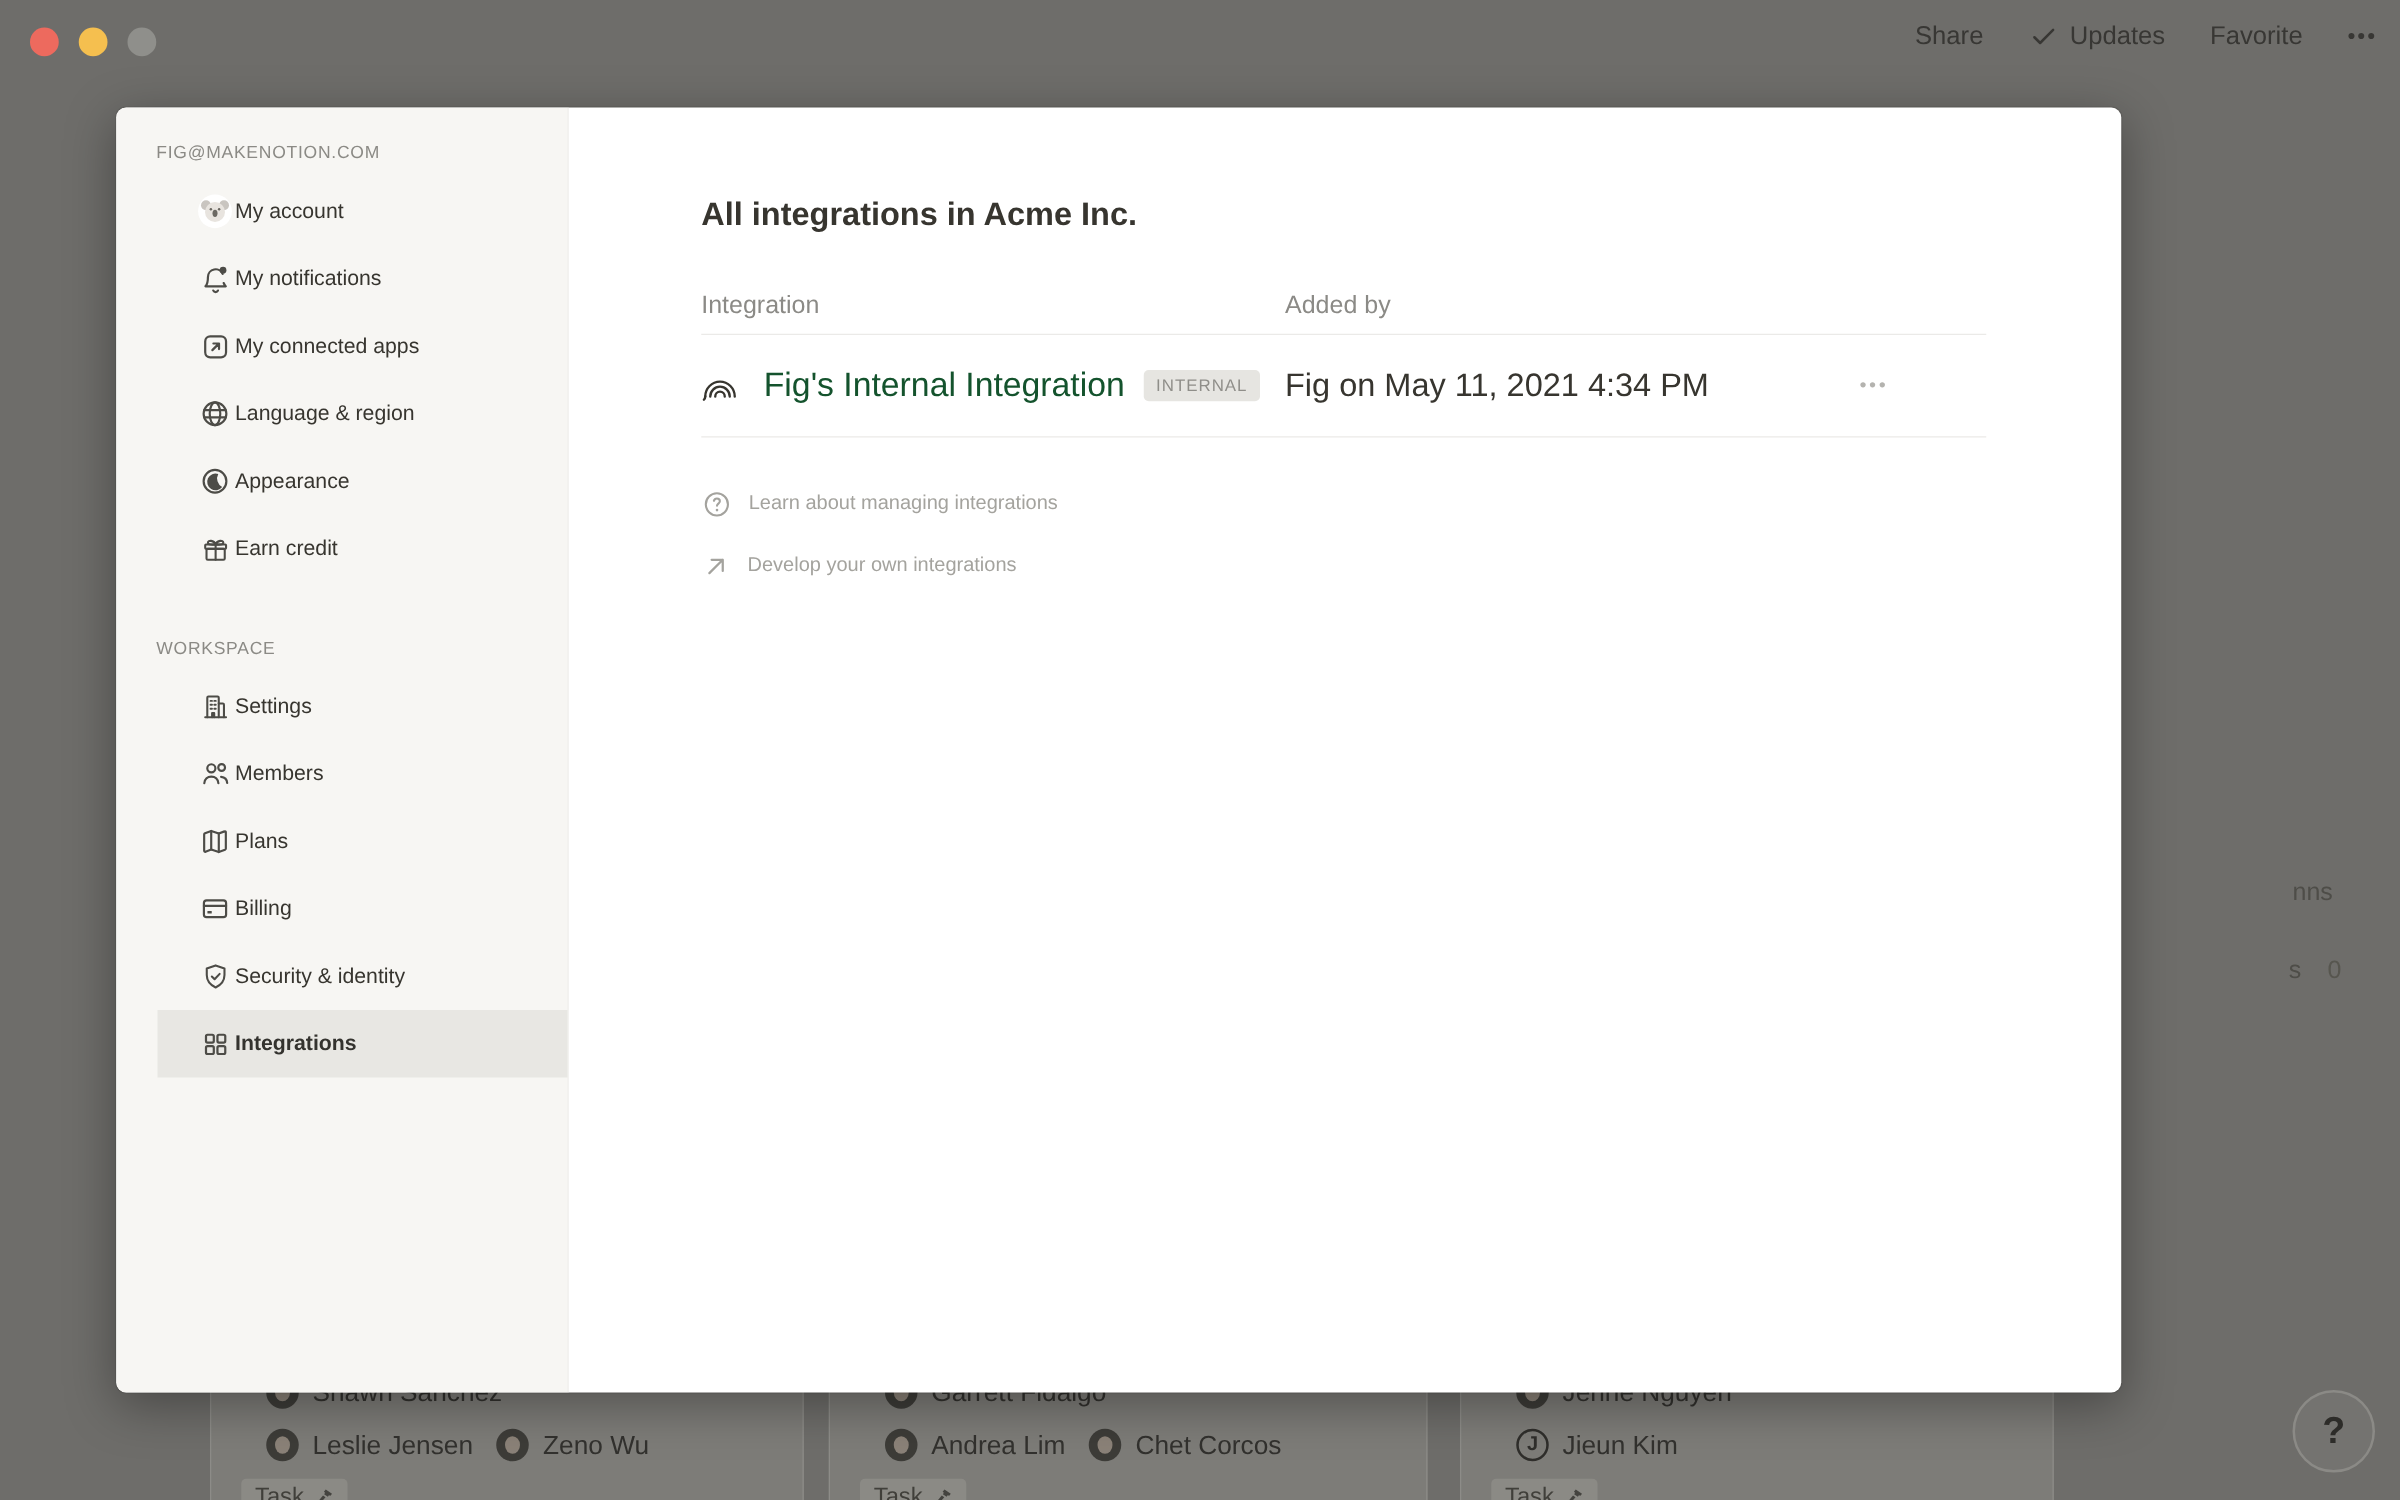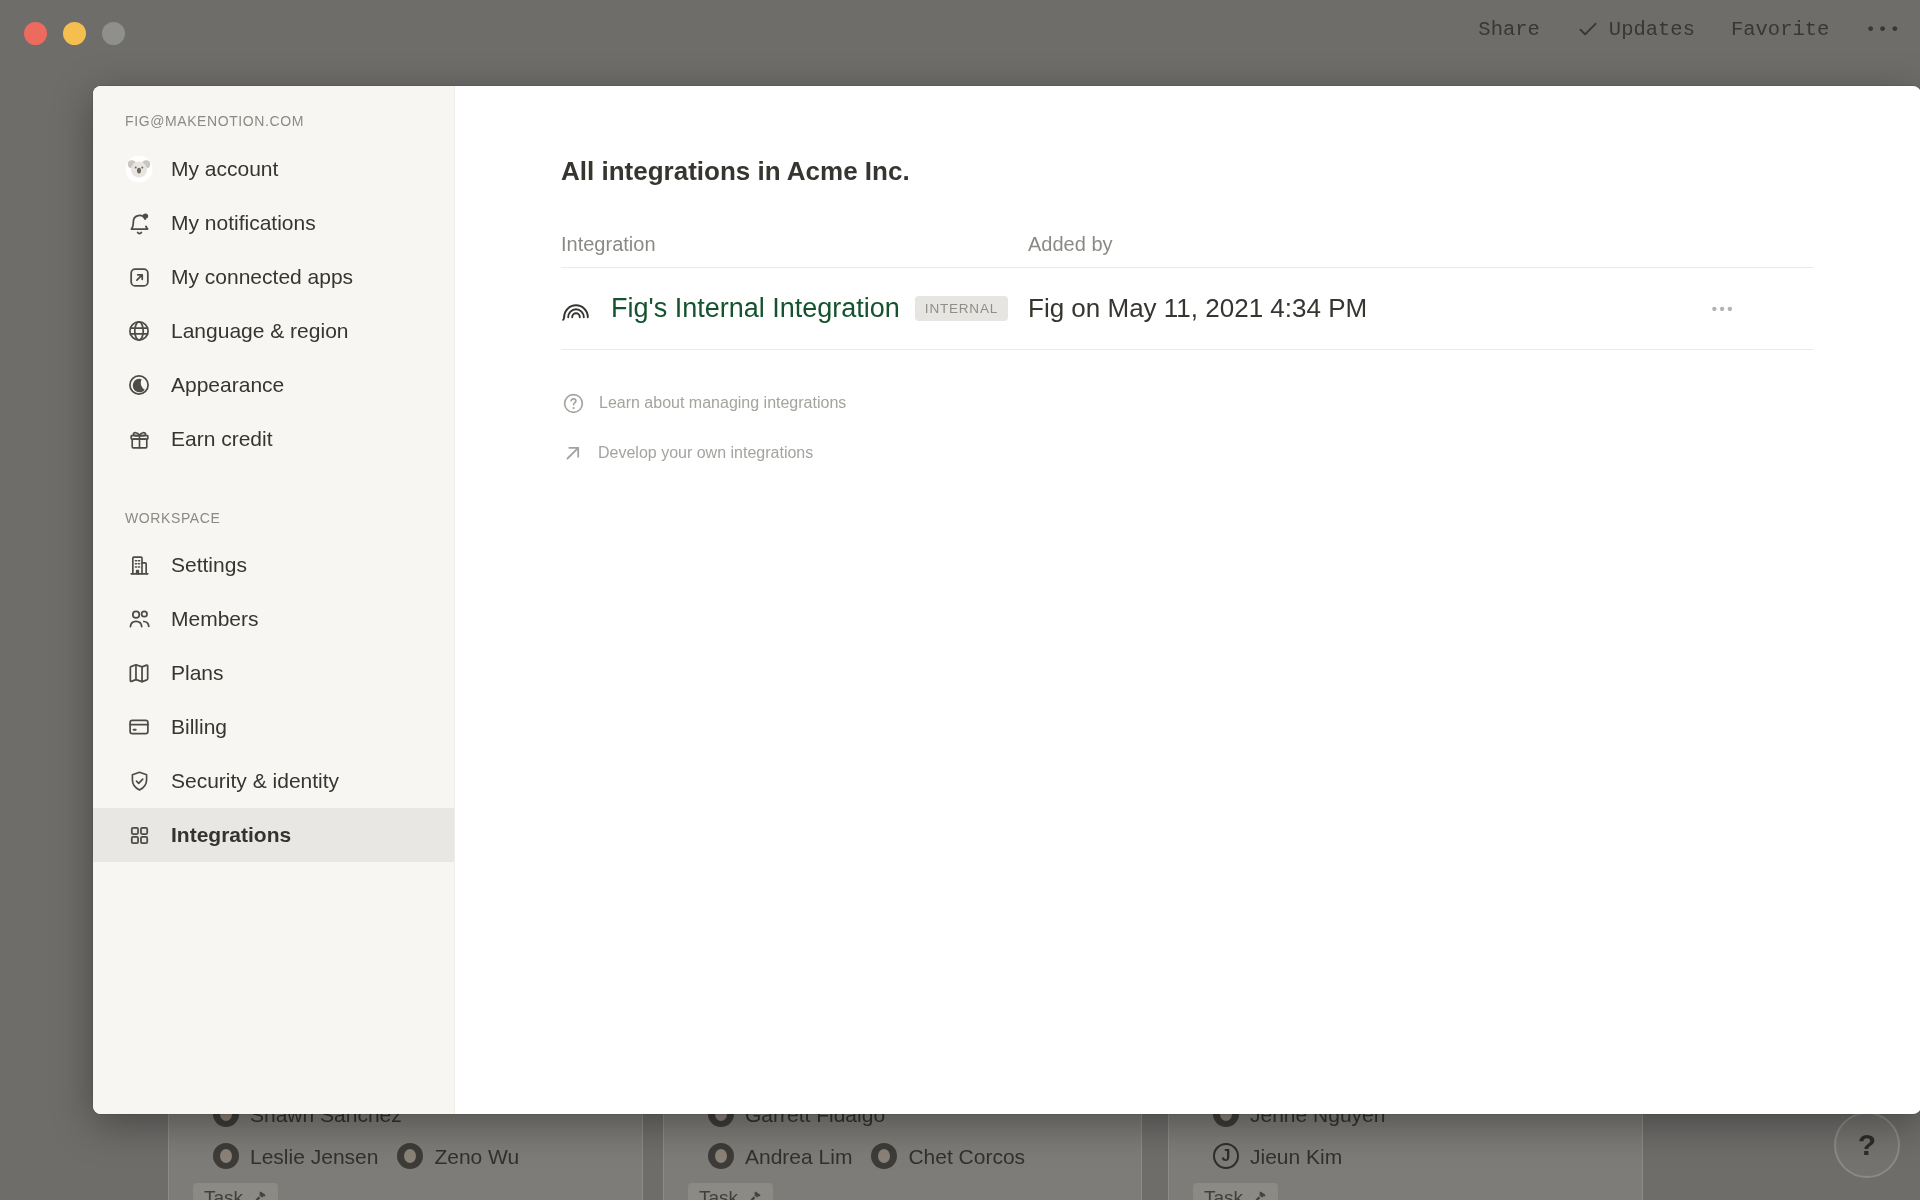--- a/index.html
+++ b/index.html
@@ -14,21 +14,21 @@
   .traffic { position:absolute; top:22px; left:24px; display:flex; gap:16px; }
   .light { width:23px; height:23px; border-radius:50%; }
   .light.close { background:#ed6a5e; }
   .light.min { background:#f5bf4f; }
   .light.max { background:#8f8f8b; }
   .topbar-actions {
     position:absolute; top:0; right:18px; height:58px;
     display:flex; align-items:center; gap:36px;
     font-size:20.5px; color:#383734;
   }
-  .topbar-btn { display:flex; align-items:center; gap:9px; cursor:default;font-family:Liberation Mono, monospace; }
+  .topbar-btn { display:flex; align-items:center; gap:9px; cursor:default; }
   .topbar-btn svg { display:block; }
   .topbar-more { font-size:17px; letter-spacing:2px; font-weight:700; }
 
   
   .board-card {
     position:absolute; top:1091px; height:120px;
     background:#7d7c78;
     border-left:1px solid #8d8c88; border-right:1px solid #8d8c88;
   }
   .card-1 { left:168px; width:475px; }
@@ -54,34 +54,34 @@
   .frag-0  { left:1862px; top:765px; color:#57564f; }
   .help-fab {
     position:absolute; left:1834px; top:1112px; width:66px; height:66px; border-radius:50%;
     background:#747370; border:2px solid #8b8a86;
     display:flex; align-items:center; justify-content:center;
     font-size:30px; font-weight:600; color:#2d2c29;
   }
 
   
   .modal {
-    position:absolute; left:93px; top:86px; width:1828px; height:1028px;
+    position:absolute; left:93px; top:86px; width:1604px; height:1028px;
     background:#fff; border-radius:8px; overflow:hidden; display:flex;
     box-shadow:0 10px 40px rgba(0,0,0,0.35), 0 0 0 1px rgba(0,0,0,0.07);
   }
   
   .sidebar { width:362px; flex:0 0 362px; background:#f7f6f3; padding-top:22px;
              border-right:1px solid rgba(0,0,0,0.03); }
   .sb-email { height:26px; line-height:26px; padding-left:32px;
               font-size:14px; font-weight:500; letter-spacing:0.6px; color:#8b8a85; }
   .sb-group { margin-top:8px; }
   .sb-heading { margin-top:40px; height:24px; line-height:24px; padding-left:32px;
                 font-size:14px; font-weight:500; letter-spacing:0.6px; color:#8b8a85; }
-  .sb-item { height:54px; display:flex; align-items:center; gap:18px; padding-left:32px;
-             font-size:21px; color:#37352f; cursor:default; }
+  .sb-item { height:54px; display:flex; align-items:center; gap:2px; padding-left:32px;
+             font-size:17px; color:#37352f; cursor:default;margin-left:33px; }
   .sb-item .sb-ic { width:28px; height:28px; flex:0 0 28px; display:flex;
                     align-items:center; justify-content:center; color:#4d4c47; }
   .sb-item.active { background:#e8e7e3; font-weight:700; color:#34332f; }
   
   .main { flex:1; padding:0 108px 0 106px; }
   .main-title { margin-top:66px; font-size:26px; line-height:38px; font-weight:700; color:#37352f; }
   .tbl-head { margin-top:32px; height:46px; display:flex; align-items:center;
               border-bottom:1px solid #ebeae8; font-size:20px; color:#8b8a86;justify-content:flex-end; }
   .col-a { flex:0 0 467px; display:flex; align-items:center; }
   .col-b { flex:1; display:flex; align-items:center; }

